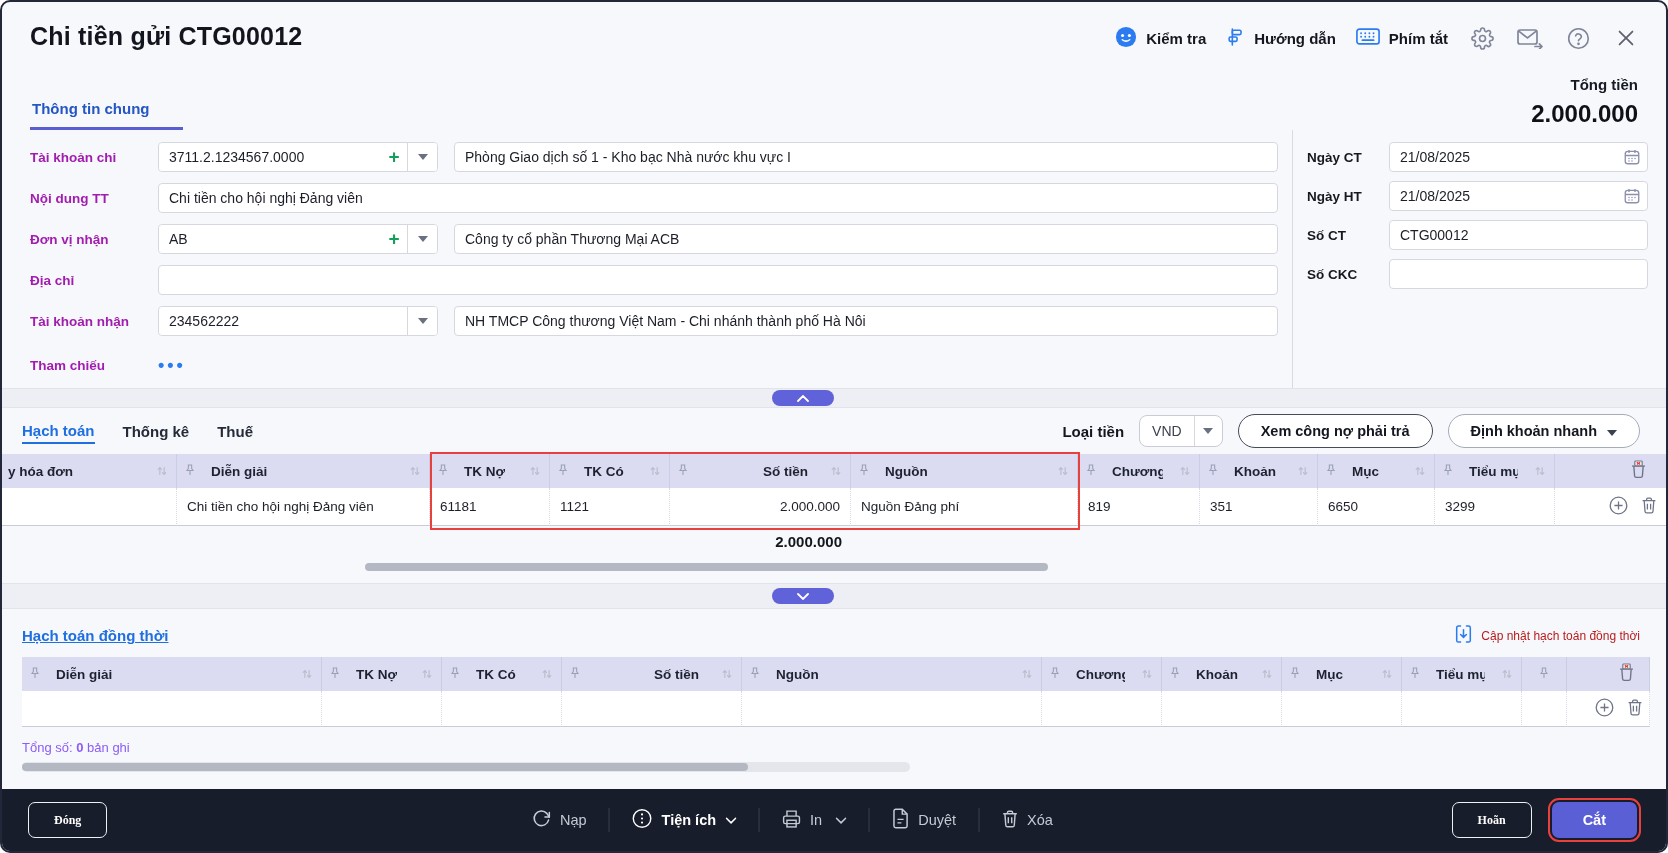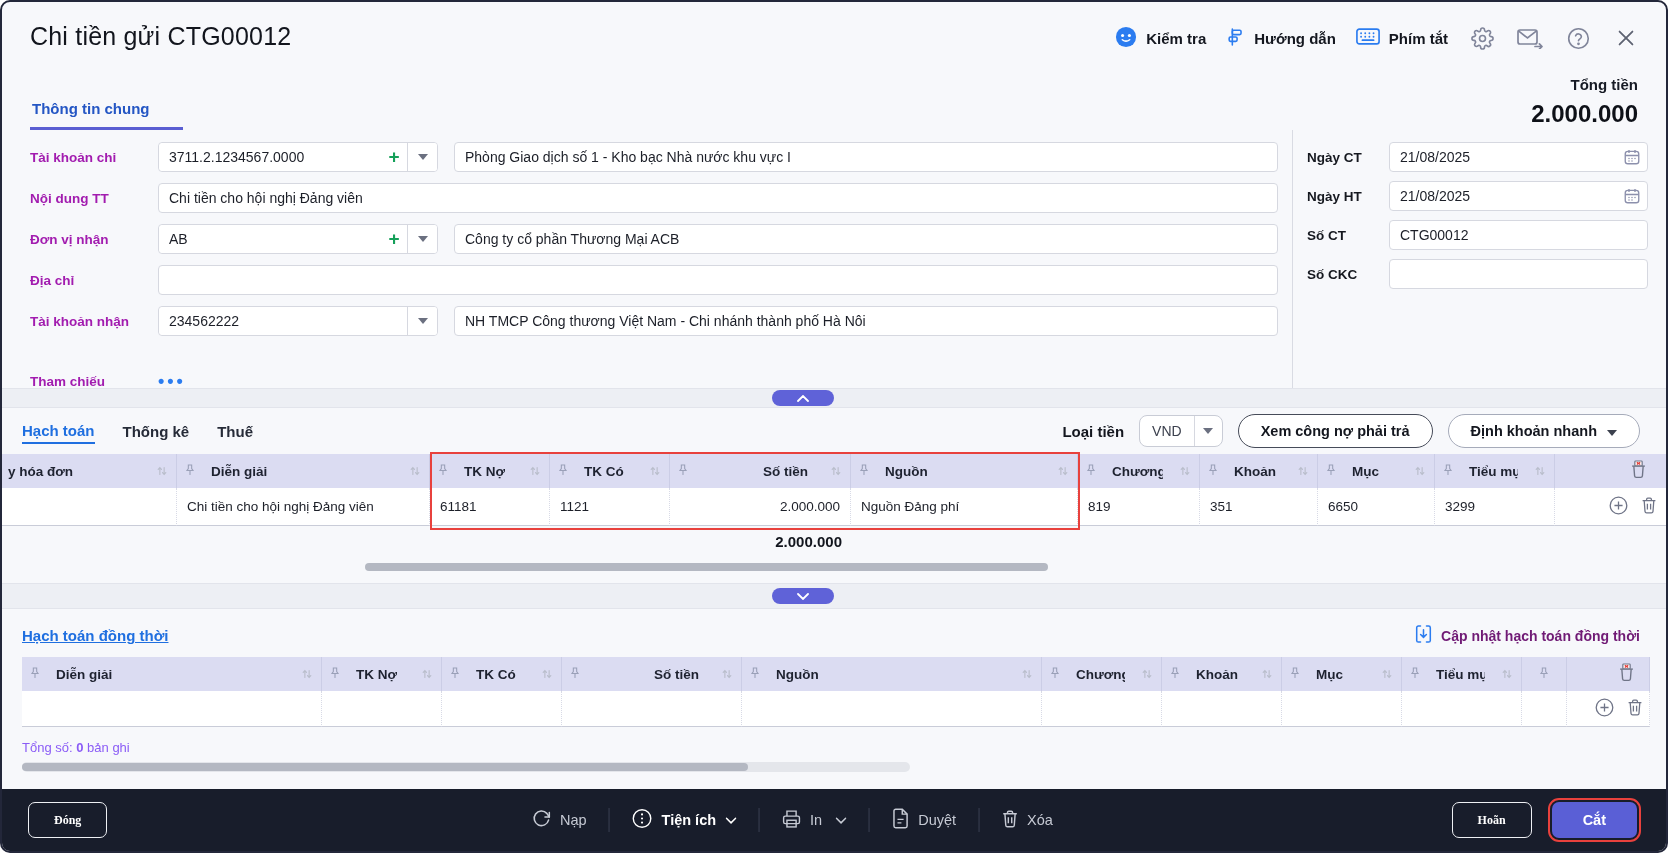--- a/index.html
+++ b/index.html
@@ -3,21 +3,21 @@
 <meta charset="utf-8">
 <style>
 *{box-sizing:border-box;margin:0;padding:0}
 html,body{width:1668px;height:853px}
 body{font-family:"Liberation Sans",sans-serif;background:#fff;position:relative;overflow:hidden}
 .window{position:absolute;inset:0;border:2px solid #23273a;border-radius:10px;background:#f7f8fb;display:flex;flex-direction:column;overflow:hidden}
 
 
 .hdr{flex:none;height:128px;padding:16px 26px 0 28px;display:flex;flex-direction:column;justify-content:space-between}
 .hdr-top{display:flex;align-items:flex-start;justify-content:space-between}
-.title{font-size:25px;font-weight:normal;color:#12151d;letter-spacing:.2px;padding-top:4px}
+.title{font-size:25px;font-weight:bold;color:#12151d;letter-spacing:.2px;padding-top:4px}
 .hdr-actions{display:flex;align-items:center;gap:20px;padding-top:6px}
 .hdr-act{display:flex;align-items:center;gap:9px;font-size:15px;font-weight:bold;color:#14171f;cursor:pointer;white-space:nowrap}
 .icon-btn{display:flex;align-items:center;justify-content:center;width:28px;height:28px;cursor:pointer}
 .hdr-bottom{display:flex;align-items:flex-end;justify-content:space-between}
 .tab{font-size:15px;font-weight:bold;color:#2456c4;padding:0 34px 10px 2px;border-bottom:3px solid #5a5ed2;cursor:pointer}
 .total-wrap{text-align:right;padding-bottom:2px;padding-right:2px}
 .total-label{font-size:15px;font-weight:bold;color:#161a24}
 .total-value{font-size:24px;font-weight:bold;color:#0e1118;margin-top:7px}
 
 
@@ -86,21 +86,21 @@
 .scrollrow{flex:none;height:16px;position:relative}
 .thumb{position:absolute;height:8px;border-radius:4px;background:#b4b8c2;cursor:pointer}
 .s1-thumb{left:363px;width:683px;top:4px}
 .s2-track{position:absolute;left:20px;width:888px;height:10px;border-radius:5px;background:#e4e6eb;top:3px}
 .s2-thumb{left:20px;width:726px;top:4px}
 .gap8{flex:none;height:8px}
 
 
 .sec2-head{flex:none;display:flex;align-items:center;padding:15px 26px 10px 20px}
 .sec2-title{font-size:15px;font-weight:bold;color:#1f6fe0;text-decoration:underline;cursor:pointer}
-.sec2-update{margin-left:auto;display:flex;align-items:center;gap:9px;color:#701a75;font-size:14px;font-weight:bold;cursor:pointer}
+.sec2-update{margin-left:auto;display:flex;align-items:center;gap:9px;color:#b91c1c;font-size:12px;font-weight:normal;cursor:pointer}
 .tbl2{margin:0 20px}
 .count-row{flex:none;padding:13px 8px 0 20px;font-size:13px;color:#8b5cf6}
 .count-row b{font-weight:bold}
 
 
 .footer{flex:none;margin-top:auto;height:62px;background:#181d2b;display:flex;align-items:center;padding:0 26px;position:relative}
 .btn-outline{height:36px;padding:0 25px;border:1px solid #eef0f4;border-radius:7px;background:transparent;color:#fff;font-size:12px;font-weight:bold;cursor:pointer;font-family:Liberation Serif, serif}
 .f-center{position:absolute;left:47.5%;transform:translateX(-50%);display:flex;align-items:center;gap:22px}
 .f-item{display:flex;align-items:center;gap:9px;color:#c6cad4;font-size:14.5px;cursor:pointer;white-space:nowrap}
 .f-item.strong{color:#fff;font-weight:bold}
@@ -219,21 +219,21 @@
         <div class="combo">
           <input class="inp" value="234562222" style="">
           <span class="combo-caret">
               <svg width="10" height="6" viewBox="0 0 10 6" fill="#6b7080">
                 <path d="M0 0l5 6 5-6z"></path>
               </svg>
             </span>
         </div>
         <div class="fname"><input class="inp" value="NH TMCP Công thương Việt Nam - Chi nhánh thành phố Hà Nôi" style=""></div>
       </div>
-      <div class="frow" style="margin-top:30px">
+      <div class="frow" style="margin-top:14px">
         <span class="flabel">Tham chiếu</span>
         <span class="dots">•••</span>
       </div>
     </div>
     <div class="form-right">
       <div class="rrow">
         <span class="rlabel">Ngày CT</span>
         <div class="rinp">
           <input class="inp" value="21/08/2025" style="">
           <span class="cal"><svg width="18" height="18" viewBox="0 0 24 24" fill="none" stroke="#8c90ac" stroke-width="1.8">

